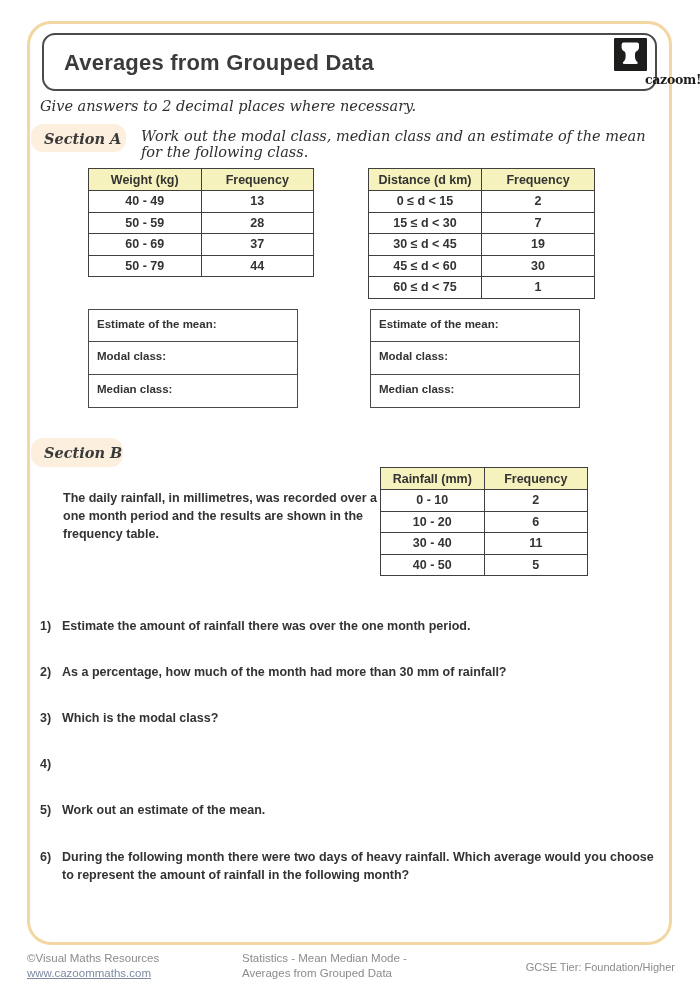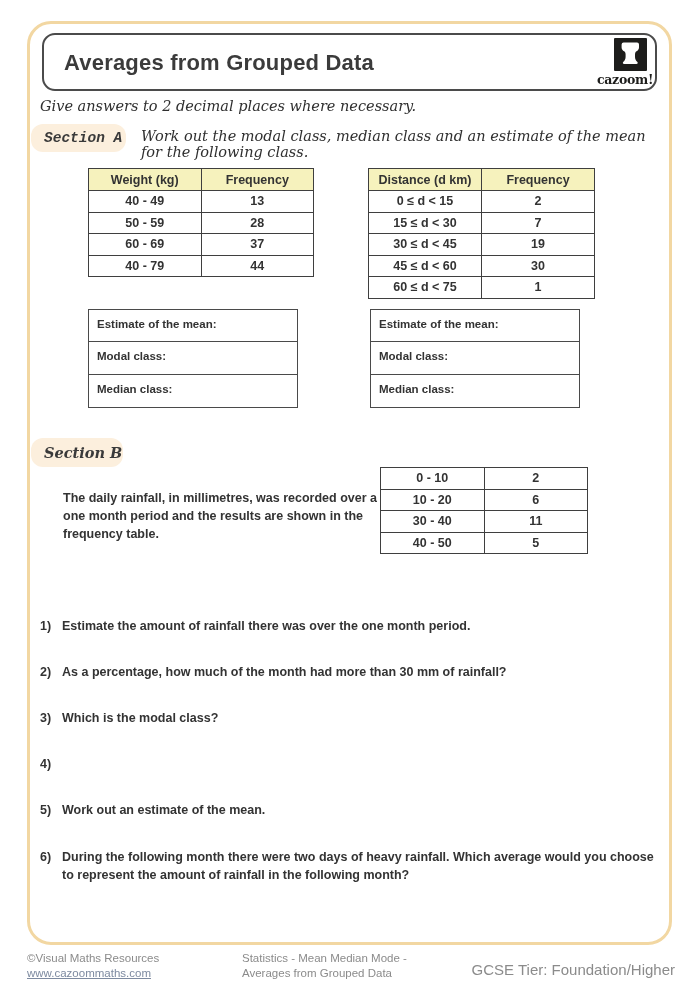--- a/index.html
+++ b/index.html
@@ -16,32 +16,32 @@
     border:2px solid #4b4b4b;border-radius:13px;box-sizing:border-box;background:#fff;
   }
   .title-text{
     position:absolute;left:20px;top:15px;font-size:22px;font-weight:bold;
     color:#3b3b3b;letter-spacing:.2px;white-space:nowrap;
   }
   .logo{position:absolute;right:8px;top:3px;width:50px;text-align:right;}
   .logo-square{width:33px;height:33px;display:inline-block;}
   .logo-text{
     font-family:"DejaVu Serif",serif;font-weight:bold;font-size:12.5px;
-    color:#1d1d1b;margin-top:-3px;letter-spacing:-.3px;
+    color:#1d1d1b;margin-top:-3px;letter-spacing:-.3px;margin-left:48px;
   }
   .intro-line{
     position:absolute;left:40px;top:98px;
     font-family:"DejaVu Serif",serif;font-style:italic;font-size:14.5px;color:#2f2f2f;
   }
   .section-label{
     position:absolute;background:#fcefdd;border-radius:12px;box-sizing:border-box;
     font-family:"DejaVu Serif",serif;font-style:italic;font-weight:bold;
     font-size:14.5px;color:#3a3a3a;display:flex;align-items:center;padding-left:13px;
   }
-  .sec-a-label{left:31px;top:124px;width:95px;height:28px;font-family:Liberation Mono, monospace;}
+  .sec-a-label{left:31px;top:124px;width:95px;height:28px;}
   .sec-b-label{left:31px;top:438px;width:92px;height:29px;}
   .sec-a-instruction{
     position:absolute;left:141px;top:128px;width:520px;
     font-family:"DejaVu Serif",serif;font-style:italic;font-size:14.5px;color:#2f2f2f;
   }
   table.freq{position:absolute;border-collapse:collapse;table-layout:fixed;}
   table.freq th,table.freq td{
     border:1.6px solid #3f3f3f;text-align:center;vertical-align:middle;
     font-size:12.5px;font-weight:600;color:#333;padding:0;
   }
@@ -72,21 +72,21 @@
   .q1{top:617px;}.q2{top:663px;}.q3{top:709px;}.q4{top:755px;}.q5{top:801px;}.q6{top:848px;}
   .footer-left{
     position:absolute;left:27px;top:951px;font-size:11.5px;color:#8b8b8b;line-height:14.5px;
   }
   .footer-link{color:#7d8aa0;text-decoration:underline;cursor:pointer;}
   .footer-center{
     position:absolute;left:242px;top:951px;width:220px;text-align:left;
     font-size:11.5px;color:#8b8b8b;line-height:14.5px;
   }
   .footer-right{
-    position:absolute;right:25px;top:961px;font-size:15px;color:#8b8b8b;
+    position:absolute;right:25px;top:961px;font-size:11px;color:#8b8b8b;
   }
 </style>
 </head>
 <body>
 
 <div class="page-border"></div>
 
 <div class="title-box">
   <div class="title-text">Averages from Grouped Data</div>
   <div class="logo">
@@ -119,21 +119,21 @@
   </tr>
   <tr>
     <td>50 - 59</td>
     <td>28</td>
   </tr>
   <tr>
     <td>60 - 69</td>
     <td>37</td>
   </tr>
   <tr>
-    <td>40 - 79</td>
+    <td>50 - 79</td>
     <td>44</td>
   </tr>
 </tbody>
   </table>
 
 <table class="freq tbl-a2">
   <tbody>
       <tr>
     <th>Distance (d km)</th>
     <th>Frequency</th>
@@ -172,20 +172,24 @@
   <div class="answer-cell">Median class:</div>
 </div>
 
 <div class="section-label sec-b-label">
   <span>Section B</span>
 </div>
 <div class="sec-b-desc">The daily rainfall, in millimetres, was recorded over a one month period and the results are shown in the frequency table.</div>
 
 <table class="freq tbl-b">
   <tbody>
+      <tr>
+    <th>Rainfall (mm)</th>
+    <th>Frequency</th>
+  </tr>
   <tr>
     <td>0 - 10</td>
     <td>2</td>
   </tr>
   <tr>
     <td>10 - 20</td>
     <td>6</td>
   </tr>
   <tr>
     <td>30 - 40</td>

